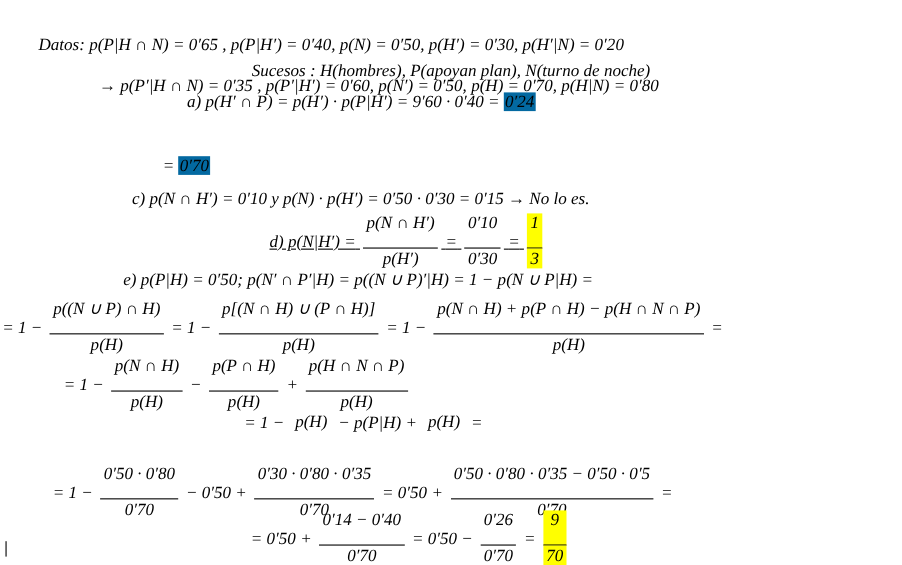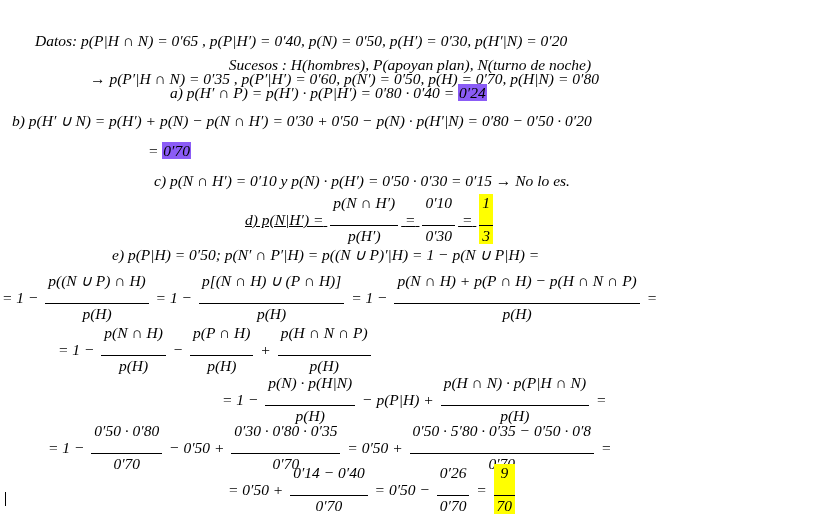--- a/index.html
+++ b/index.html
@@ -23,21 +23,21 @@
     position: absolute;
     white-space: nowrap;
     font-style: italic;
     font-size: 15.5px;
     line-height: 1.1;
   }
   .ctr {
     text-align: center;
   }
   .hl {
-    background: #8b5cf6;
+    background: #0369a1;
     padding: 0 1px;
   }
   
   .frac {
     display: inline-block;
     vertical-align: middle;
     text-align: center;
     margin: 0 3px;
     position: relative;
     top: -0.15em;
@@ -70,29 +70,28 @@
 
 <div class="page">
 
   <div class="line ctr" style="left:0; top:24px; width:820px;margin-top:32px;">Sucesos :    H(hombres), P(apoyan plan), N(turno de noche)</div>
 
   <div class="line" style="left:35px; top:32px;">Datos:  p(P|H ∩ N) = 0′65 , p(P|H′) = 0′40, p(N) = 0′50, p(H′) = 0′30, p(H′|N) = 0′20</div>
 
   <div class="line" style="left:90px; top:70px;">→ p(P′|H ∩ N) = 0′35 , p(P′|H′) = 0′60, p(N′) = 0′50, p(H) = 0′70, p(H|N) = 0′80</div>
 
   <div class="line" style="left:170px; top:84px;">
-    <span>a) p(H′ ∩ P) = p(H′) · p(P|H′) = 0′80 · 0′40 = </span><span class="hl">0′24</span>
+    <span>a) p(H′ ∩ P) = p(H′) · p(P|H′) = 9′60 · 0′40 = </span><span class="hl">0′24</span>
   </div>
 
-  <div class="line" style="left:12px; top:112px;">b) p(H′ ∪ N) = p(H′) + p(N) − p(N ∩ H′) = 0′30 + 0′50 − p(N) · p(H′|N) = 0′80 − 0′50 · 0′20</div>
   <div class="line" style="left:148px; top:142px;">
     <span>= </span><span class="hl">0′70</span>
   </div>
 
-  <div class="line" style="left:120px; top:172px;margin-left:34px;">c) p(N ∩ H′) = 0′10 y  p(N) · p(H′) = 0′50 · 0′30 = 0′15 → No lo es.</div>
+  <div class="line" style="left:120px; top:172px;">c) p(N ∩ H′) = 0′10 y  p(N) · p(H′) = 0′50 · 0′30 = 0′15 → No lo es.</div>
 
   <div class="line" style="left:245px; top:196px;text-decoration:underline;">
     <span>d) p(N|H′) =</span>
     <span class="frac">
       <span class="num">p(N ∩ H′)</span>
       <span class="den">p(H′)</span>
     </span>
     <span>=</span>
     <span class="frac">
       <span class="num">0′10</span>
@@ -140,45 +139,43 @@
     <span>+</span>
     <span class="frac">
       <span class="num">p(H ∩ N ∩ P)</span>
       <span class="den">p(H)</span>
     </span>
   </div>
 
   <div class="line" style="left:222px; top:376px;">
     <span>= 1 −</span>
     <span class="frac">
-      <span class="num">p(N) · p(H|N)</span>
       <span class="den">p(H)</span>
     </span>
     <span>− p(P|H) +</span>
     <span class="frac">
-      <span class="num">p(H ∩ N) · p(P|H ∩ N)</span>
       <span class="den">p(H)</span>
     </span>
     <span>=</span>
   </div>
 
   <div class="line" style="left:48px; top:424px;">
     <span>= 1 −</span>
     <span class="frac">
       <span class="num">0′50 · 0′80</span>
       <span class="den">0′70</span>
     </span>
     <span>− 0′50 +</span>
     <span class="frac">
       <span class="num">0′30 · 0′80 · 0′35</span>
       <span class="den">0′70</span>
     </span>
     <span>= 0′50 +</span>
     <span class="frac">
-      <span class="num">0′50 · 5′80 · 0′35 − 0′50 · 0′8</span>
+      <span class="num">0′50 · 0′80 · 0′35 − 0′50 · 0′5</span>
       <span class="den">0′70</span>
     </span>
     <span>=</span>
   </div>
 
   <div class="line" style="left:228px; top:466px;">
     <span>= 0′50 +</span>
     <span class="frac">
       <span class="num">0′14 − 0′40</span>
       <span class="den">0′70</span>

